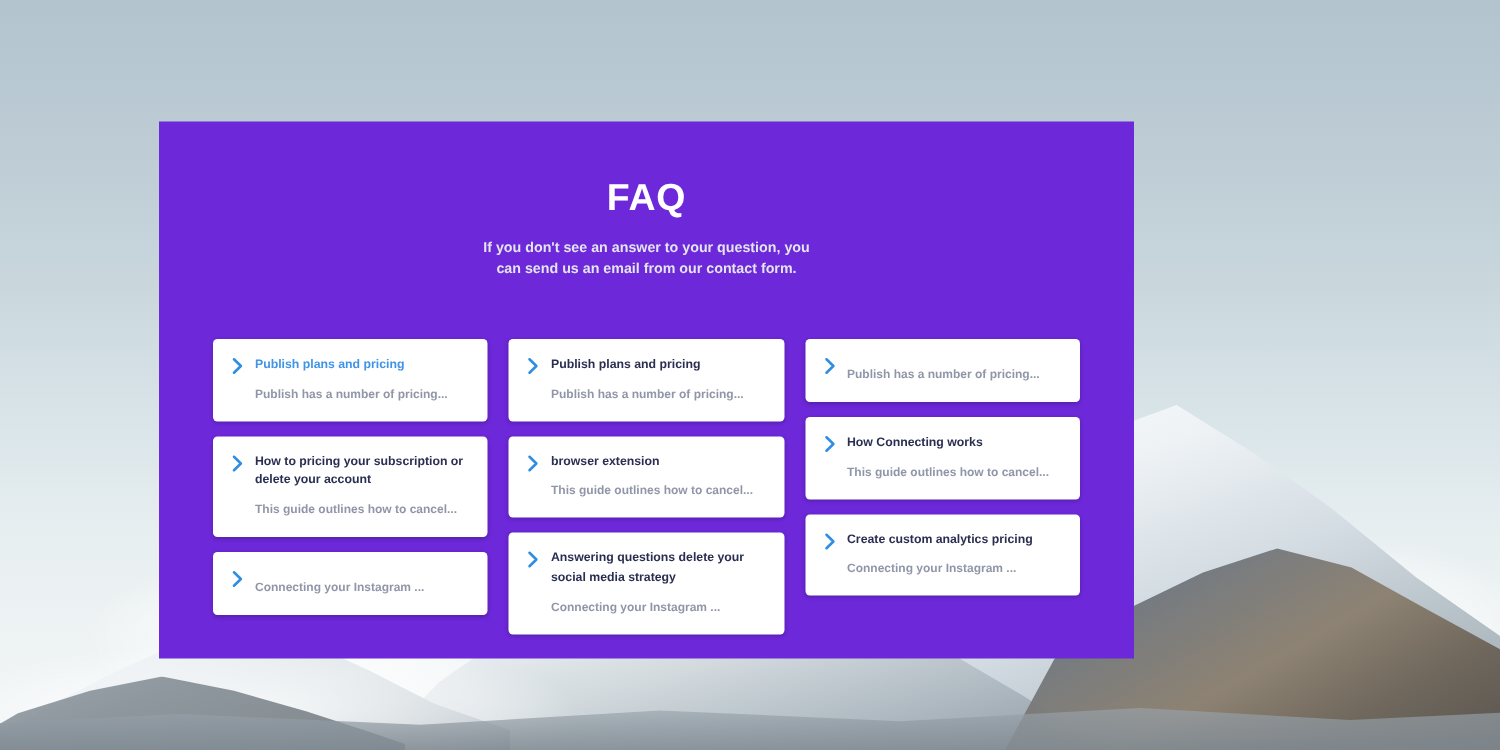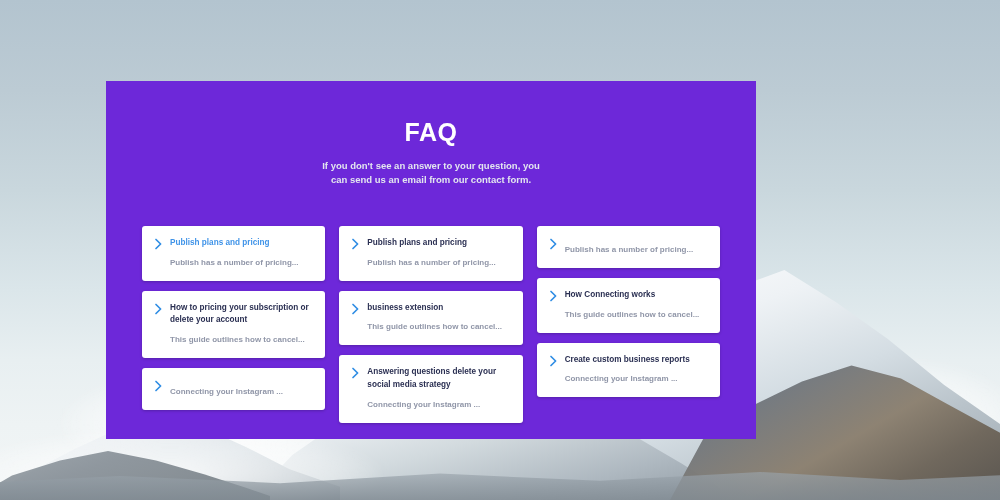--- a/index.html
+++ b/index.html
@@ -232,21 +232,21 @@
           <p class="faq-card-desc">Publish has a number of pricing...</p>
         </div>
       </div>
       <div class="faq-card">
         <span class="chevron-icon">
           <svg width="9" height="12" viewBox="0 0 9 12">
               <path d="M2 1.5 L6.6 6 L2 10.5" fill="none" stroke="#2f8de4" stroke-width="1.7" stroke-linecap="round" stroke-linejoin="round"></path>
             </svg>
         </span>
         <div class="faq-card-body">
-          <p class="faq-card-title">business extension</p>
+          <p class="faq-card-title">browser extension</p>
           <p class="faq-card-desc">This guide outlines how to cancel...</p>
         </div>
       </div>
       <div class="faq-card">
         <span class="chevron-icon">
           <svg width="9" height="12" viewBox="0 0 9 12">
               <path d="M2 1.5 L6.6 6 L2 10.5" fill="none" stroke="#2f8de4" stroke-width="1.7" stroke-linecap="round" stroke-linejoin="round"></path>
             </svg>
         </span>
         <div class="faq-card-body">
@@ -278,19 +278,19 @@
           <p class="faq-card-desc">This guide outlines how to cancel...</p>
         </div>
       </div>
       <div class="faq-card">
         <span class="chevron-icon">
           <svg width="9" height="12" viewBox="0 0 9 12">
               <path d="M2 1.5 L6.6 6 L2 10.5" fill="none" stroke="#2f8de4" stroke-width="1.7" stroke-linecap="round" stroke-linejoin="round"></path>
             </svg>
         </span>
         <div class="faq-card-body">
-          <p class="faq-card-title">Create custom business reports</p>
+          <p class="faq-card-title">Create custom analytics pricing</p>
           <p class="faq-card-desc">Connecting your Instagram ...</p>
         </div>
       </div>
     </div>
   </div>
 </section>
 
 </body></html>

